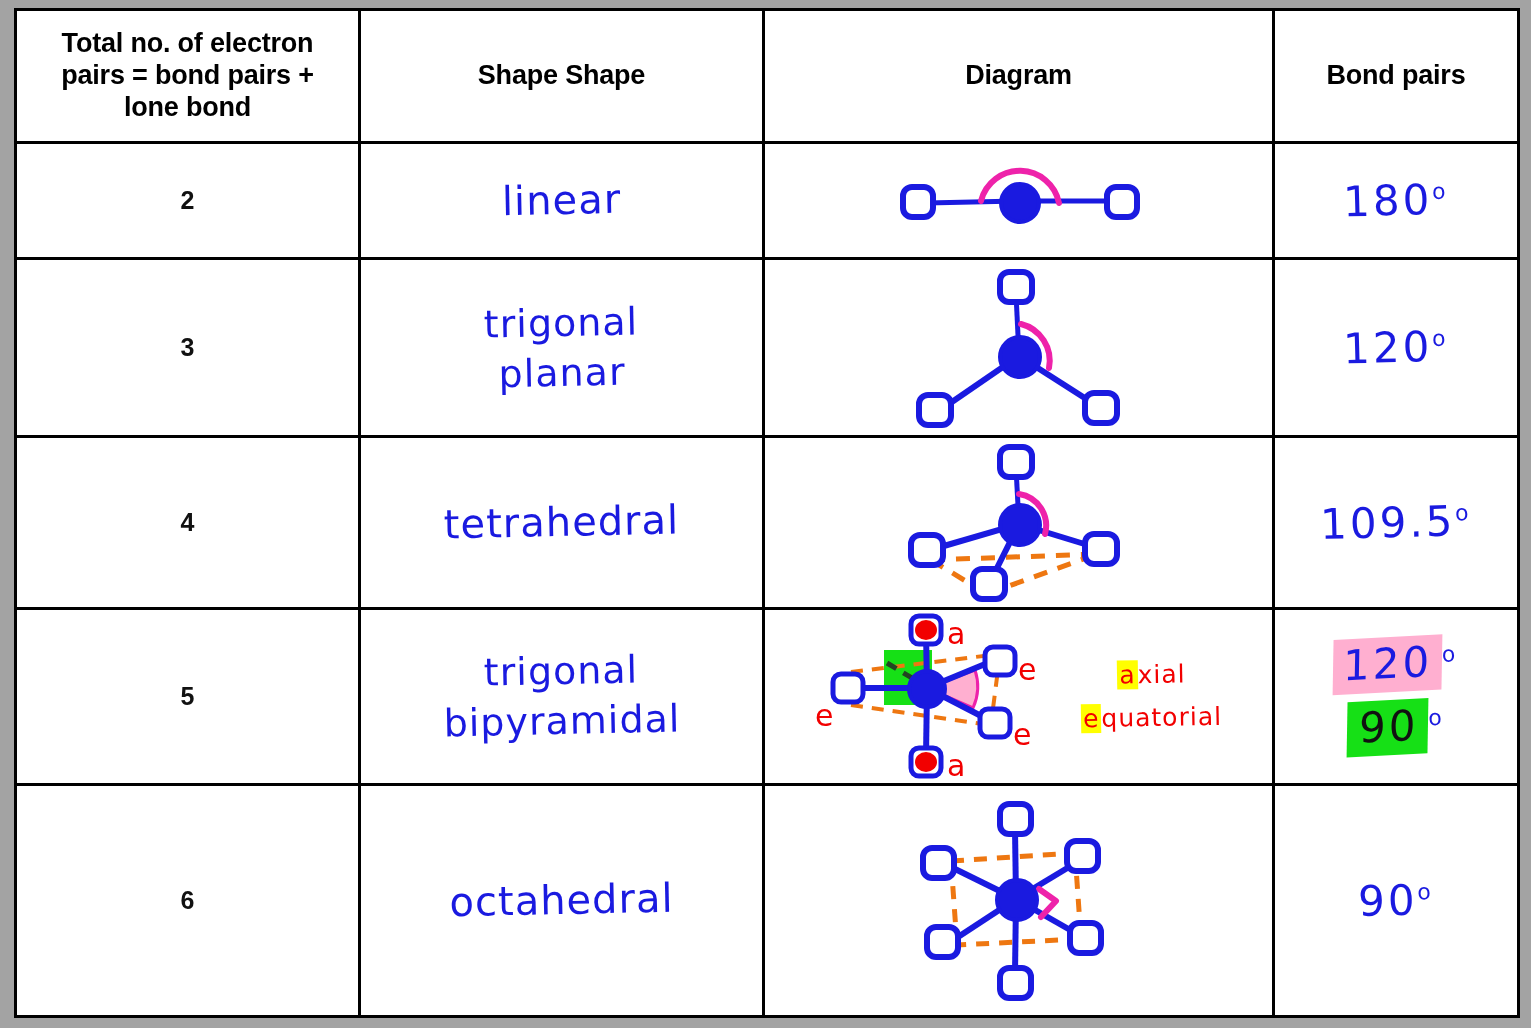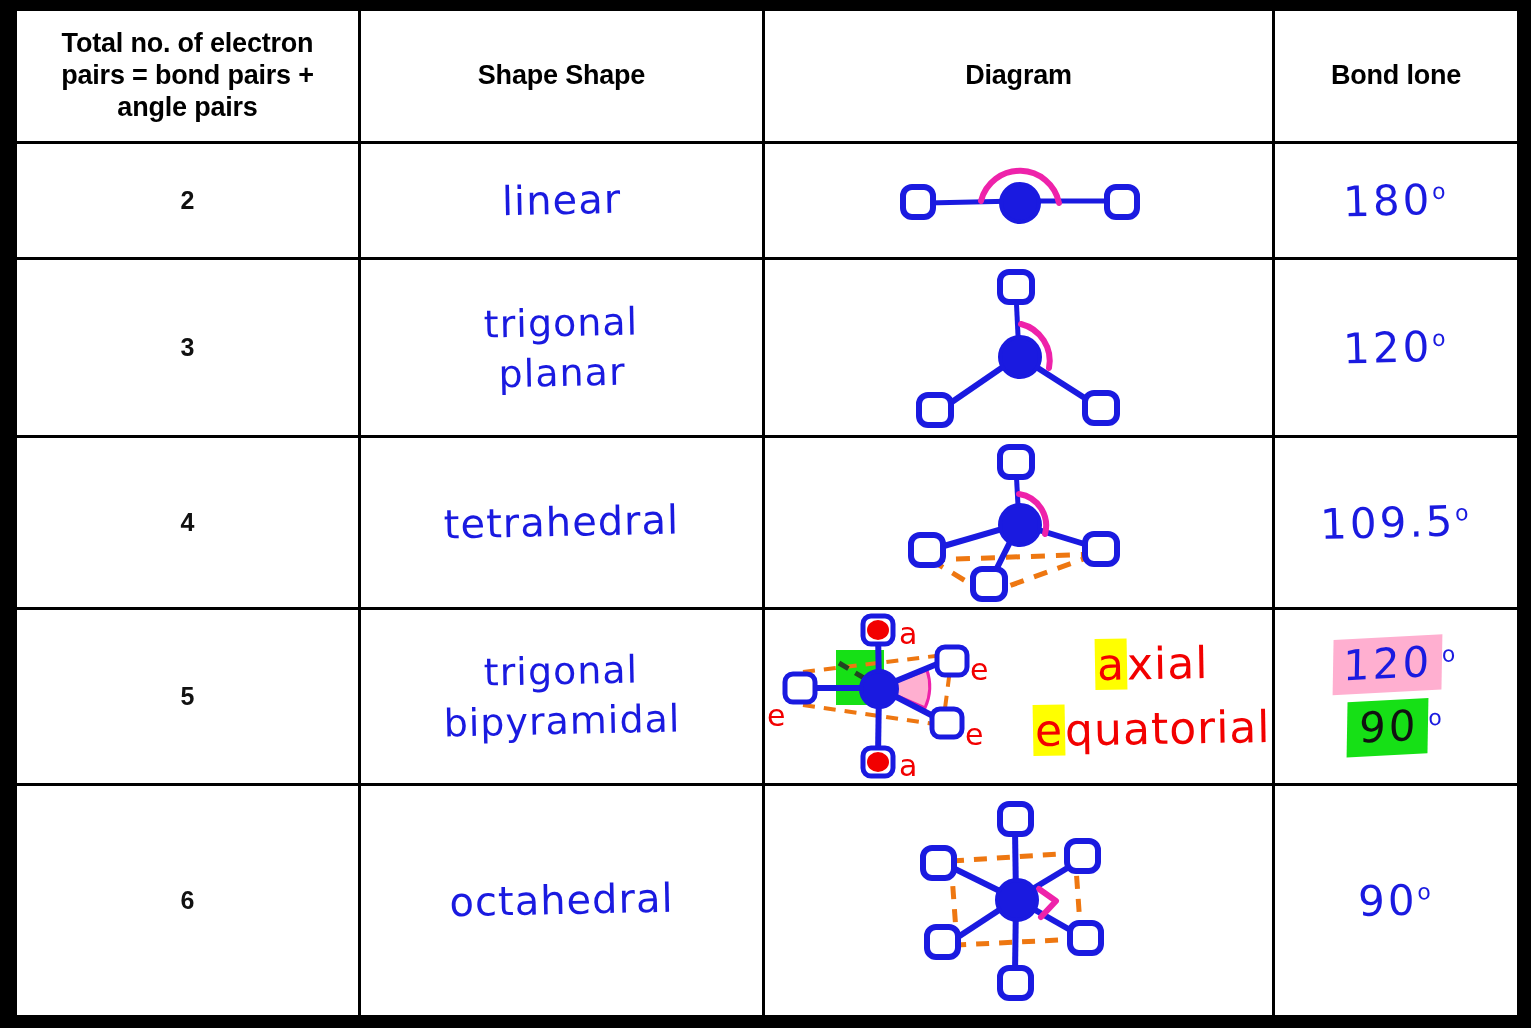--- a/index.html
+++ b/index.html
@@ -3,21 +3,21 @@
 <meta charset="utf-8">
 <title>VSEPR Shapes Table</title>
 <style>
   html,body{margin:0;padding:0;}
   body{
     width:1531px;height:1028px;
     background:#ffffff;
     font-family:"Liberation Sans", sans-serif;
     overflow:hidden;
   }
-  .sheet{position:relative;width:1531px;height:1028px;background:#000000;}
+  .sheet{position:relative;width:1531px;height:1028px;background:#a3a3a3;}
 
   table.vsepr{
     position:absolute;
     left:14px; top:8px;
     width:1503px; height:1010px;
     border-collapse:collapse;
     table-layout:fixed;
   }
   table.vsepr td, table.vsepr th{
     border:3px solid #000;
@@ -87,21 +87,21 @@
     transform:rotate(-1.5deg) skewX(-4deg);
   }
   .angle-black{color:#111;}
   .angle-black sup{color:#1a1ae0;}
 
   
   .legend{
     display:flex;flex-direction:column;gap:14px;
     font-family:"DejaVu Sans", sans-serif;
     color:#f20000;
-    font-size:44px;
+    font-size:25px;
     letter-spacing:1px;
   }
   .legend span.k{background:#ffff00;padding:0 2px;}
   .legend .line{white-space:nowrap;transform:rotate(-1deg);}
 
   .row5-inner{display:flex;align-items:center;justify-content:center;gap:26px;}
   svg{display:block;}
 </style>
 </head>
 <body>
@@ -114,25 +114,25 @@
         <col class="c-shape">
         <col class="c-diagram">
         <col class="c-angle">
     </colgroup>
 
     <tbody>
         <tr class="hdr-row">
       <th class="hdr">
         <div>Total no. of electron</div>
         <div>pairs = bond pairs +</div>
-        <div>angle pairs</div>
+        <div>lone bond</div>
       </th>
       <th class="hdr">Shape Shape</th>
       <th class="hdr">Diagram</th>
-      <th class="hdr">Bond lone</th>
+      <th class="hdr">Bond pairs</th>
     </tr>
 
     <tr style="height:115px;">
       <td class="count-cell">2</td>
       <td>
         <div class="hand">linear</div>
       </td>
       <td class="diagram-cell">
         <div class="dwrap">
           <svg width="300" height="100" viewBox="0 0 300 100">

